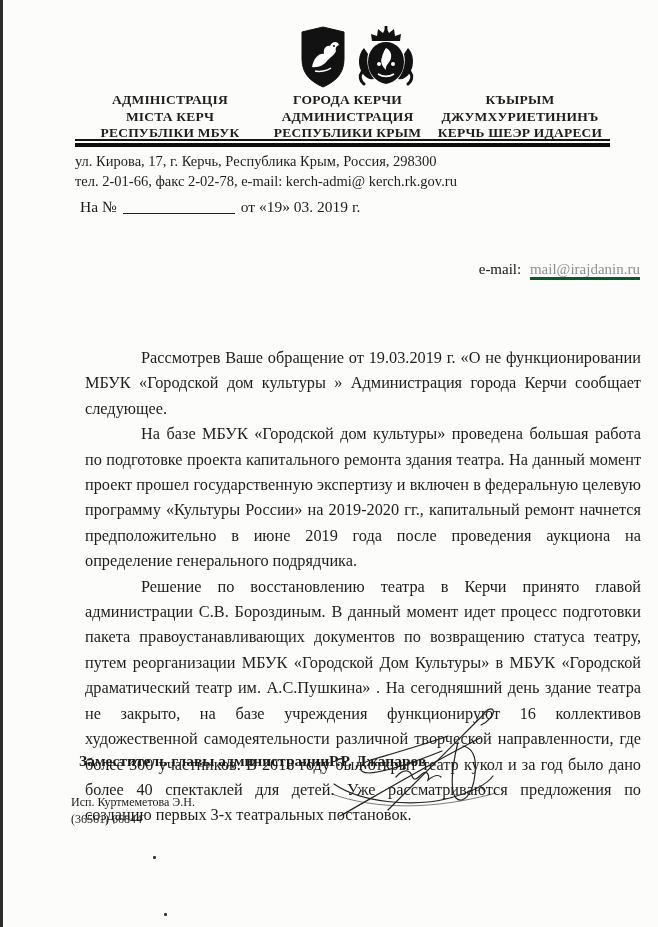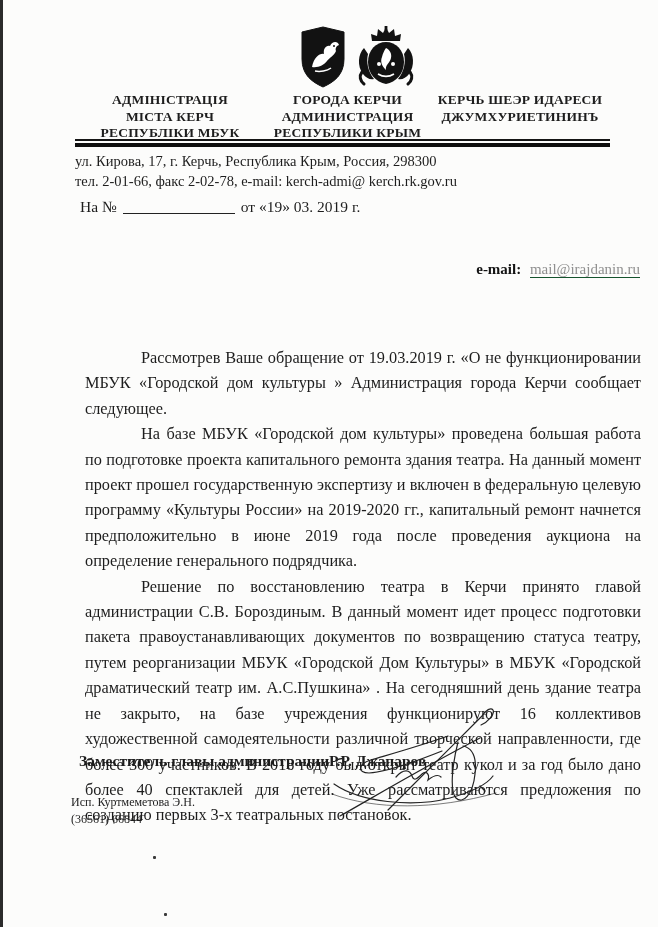--- a/index.html
+++ b/index.html
@@ -27,22 +27,22 @@
 
   .address{position:absolute;top:151px;left:75px;width:535px;text-align:left;font-size:14.5px;line-height:20px;}
 
   
   .ref-block{position:absolute;top:196px;left:80px;font-size:15.5px;line-height:22px;}
   .hand-date{display:inline-block;border-bottom:1px solid #222;vertical-align:-2px;padding:0 1px;}
   .blank-line{display:inline-block;width:112px;border-bottom:1px solid #222;height:14px;margin:0 6px;vertical-align:-2px;}
 
   
   .email-note{position:absolute;top:261px;right:18px;font-size:15px;}
-  .email-label{font-weight:bold;color:#141414;}
-  .email-value{color:#8f8f8f;border-bottom:1px solid #14532d;margin-left:5px;}
+  .email-label{font-weight:normal;color:#141414;}
+  .email-value{color:#8f8f8f;border-bottom:3px solid #14532d;margin-left:5px;}
 
   
   .body-text{position:absolute;top:345px;left:85px;width:556px;font-size:16.3px;line-height:25.4px;text-align:justify;}
   .body-text p{margin:0;text-indent:56px;}
 
   
   .sign-row{position:absolute;top:752px;left:79px;width:545px;display:flex;justify-content:flex-start;font-weight:bold;font-size:15.5px;}
   .sign-name{padding-right:4px;}
   .signature-svg{position:absolute;left:330px;top:698px;}
   .executor{position:absolute;top:794px;left:71px;font-size:12px;line-height:17px;}
@@ -83,22 +83,23 @@
       <span class="org-line">АДМІНІСТРАЦІЯ</span>
       <span class="org-line">МІСТА КЕРЧ</span>
       <span class="org-line">РЕСПУБЛІКИ МБУК</span>
     </div>
     <div class="org-col c2">
       <span class="org-line">ГОРОДА КЕРЧИ</span>
       <span class="org-line">АДМИНИСТРАЦИЯ</span>
       <span class="org-line">РЕСПУБЛИКИ КРЫМ</span>
     </div>
     <div class="org-col c3">
+      <span class="org-line">КЪЫРЫМ</span>
+      <span class="org-line">ДЖУМХУРИЕТИНИНЪ</span>
       <span class="org-line">КЕРЧЬ ШЕЭР ИДАРЕСИ</span>
-      <span class="org-line">ДЖУМХУРИЕТИНИНЪ</span>
     </div>
   </div>
 
   <div class="rule-thin"></div>
   <div class="rule-thick"></div>
 
   <div class="address">
     <div>ул. Кирова, 17, г. Керчь, Республика Крым, Россия, 298300</div>
     <div>тел. 2-01-66, факс 2-02-78, e-mail: kerch-admi@ kerch.rk.gov.ru</div>
   </div>

